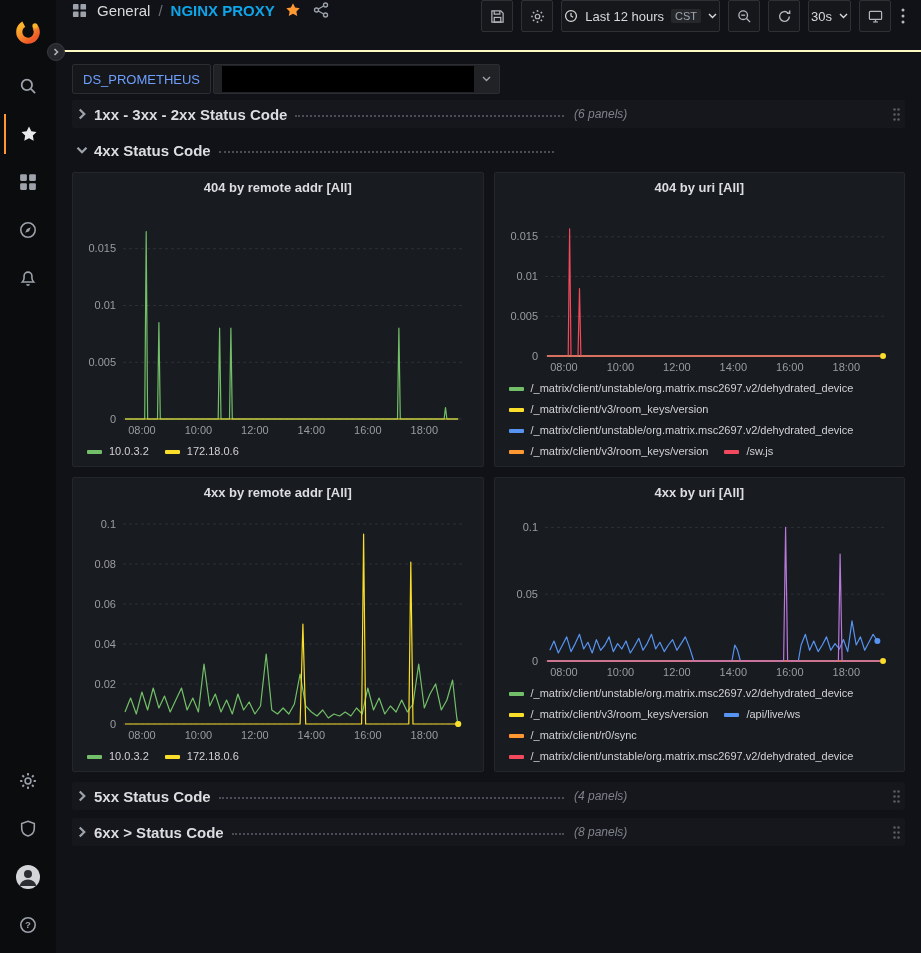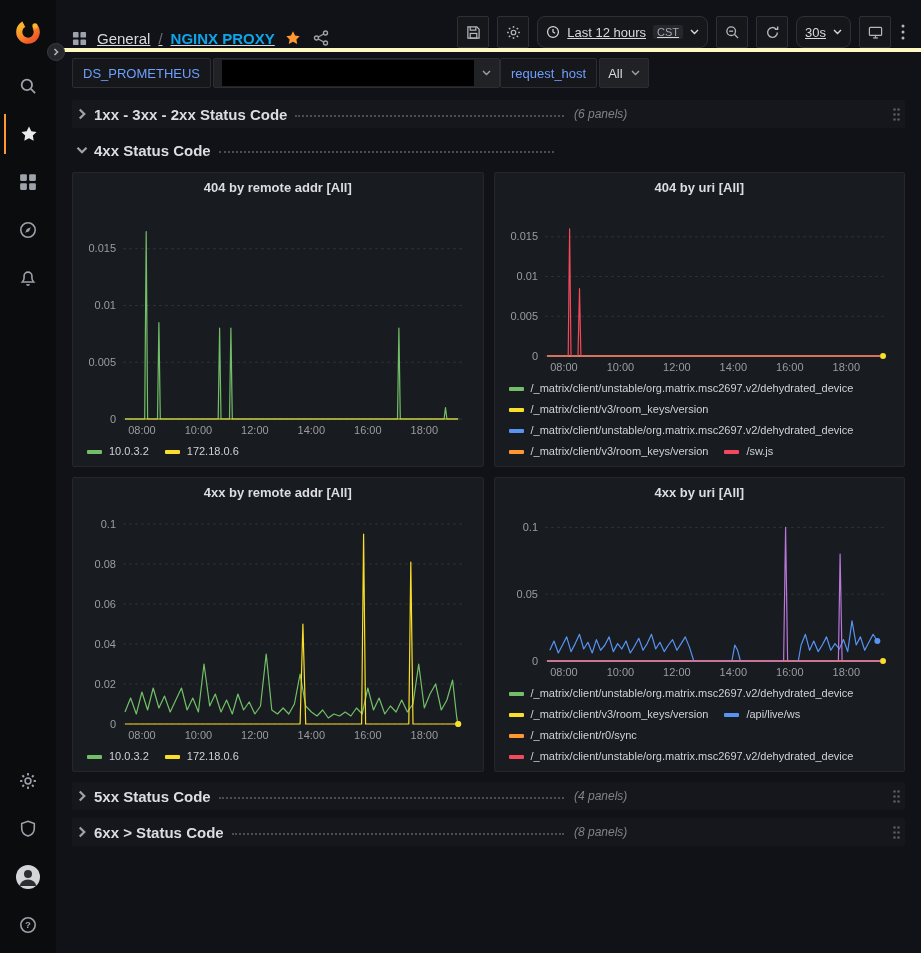--- a/index.html
+++ b/index.html
@@ -30,45 +30,45 @@
     position: absolute; left: 47px; top: 43px; width: 18px; height: 18px;
     border-radius: 50%; background: #26272c; border: 1px solid #3a3b40;
     color: #b0b2b8; display: flex; align-items: center; justify-content: center;
     cursor: pointer; z-index: 5; padding: 0;
   }
 
   
   .main { flex: 1; display: flex; flex-direction: column; min-width: 0; }
 
   .topbar {
-    height: 52px; flex: 0 0 52px; display: flex; align-items: flex-end;
-    padding: 0 14px 0 14px; border-bottom: 4px solid #fef9c3; text-decoration: underline;
+    height: 52px; flex: 0 0 52px; display: flex; align-items: flex-start;
+    padding: 0 14px 0 14px; border-bottom: 2px solid #fef9c3;
   }
   .crumb-left { display: flex; align-items: center; gap: 8px; }
   .crumb-section { color: #d8d9da; font-size: 15px; text-decoration: none; cursor: pointer; }
   .crumb-sep { color: #6c6f76; font-size: 15px; }
   .crumb-title { color: #0ea5e9; font-size: 15px; font-weight: 600; text-decoration: none; cursor: pointer; }
   .icon-plain-btn { background: transparent; border: none; cursor: pointer; padding: 2px; display:flex; align-items:center; color:#9da2ab; }
   .topbar-right { margin-left: auto; display: flex; align-items: center; gap: 8px; }
   .btn-group { display: flex; gap: 8px; }
   .icon-btn {
     width: 32px; height: 32px; border: 1px solid #2f3036; border-radius: 2px;
     background: #16171b; display: flex; align-items: center; justify-content: center;
     cursor: pointer; color: #b4b7bd;
   }
   .wide-btn {
-    height: 32px; border: 1px solid #2f3036; border-radius: 8px; background: #16171b;
-    display: flex; align-items: center; gap: 7px; padding: 0 8px;
+    height: 32px; border: 1px solid #2f3036; border-radius: 2px; background: #16171b;
+    display: flex; align-items: center; gap: 7px; padding: 0 2px;
     cursor: pointer; color: #d8d9da; font-size: 13px; font-family: inherit;
   }
   .tz-badge { color: #9fa7b3; font-size: 11px; background: #26272b; border-radius: 2px; padding: 1px 4px; }
   .kebab-btn { background: transparent; border: none; color: #b4b7bd; cursor: pointer; display:flex; padding: 4px 2px; }
 
   
-  .subbar { height: 42px; flex: 0 0 42px; display: flex; align-items: center; padding: 0 16px; gap: 0; }
+  .subbar { height: 42px; flex: 0 0 42px; display: flex; align-items: flex-end; padding: 0 16px; gap: 20px; }
   .var-group { display: flex; gap: 2px; }
   .var-label {
     height: 30px; display: flex; align-items: center; padding: 0 10px;
     background: #16171b; border: 1px solid #2c2d33; border-radius: 2px;
     color: #6e9fff; font-size: 13px; font-weight: 500; cursor: pointer;
   }
   .var-value {
     height: 30px; display: flex; align-items: center; gap: 8px; padding: 0 8px;
     background: #202226; border: 1px solid #2c2d33; border-radius: 2px;
     color: #d8d9da; font-size: 13px; cursor: pointer;
@@ -311,29 +311,20 @@
         </svg>
       </button>
     </div>
   </header>
 
   <div class="subbar">
     <div class="var-group">
       <div class="var-label">DS_PROMETHEUS</div>
       <div class="var-value">
         <span class="redacted"></span>
-        <svg class="caret" viewBox="0 0 9 6" fill="none" stroke="#9da2ab" stroke-width="1.4">
-          <path d="M1 1l3.5 3.5L8 1"></path>
-        </svg>
-      </div>
-    </div>
-    <div class="var-group">
-      <div class="var-label">request_host</div>
-      <div class="var-value">
-        <span>All</span>
         <svg class="caret" viewBox="0 0 9 6" fill="none" stroke="#9da2ab" stroke-width="1.4">
           <path d="M1 1l3.5 3.5L8 1"></path>
         </svg>
       </div>
     </div>
   </div>
 
   <section class="dash">
 
     <div class="row-header collapsed">

